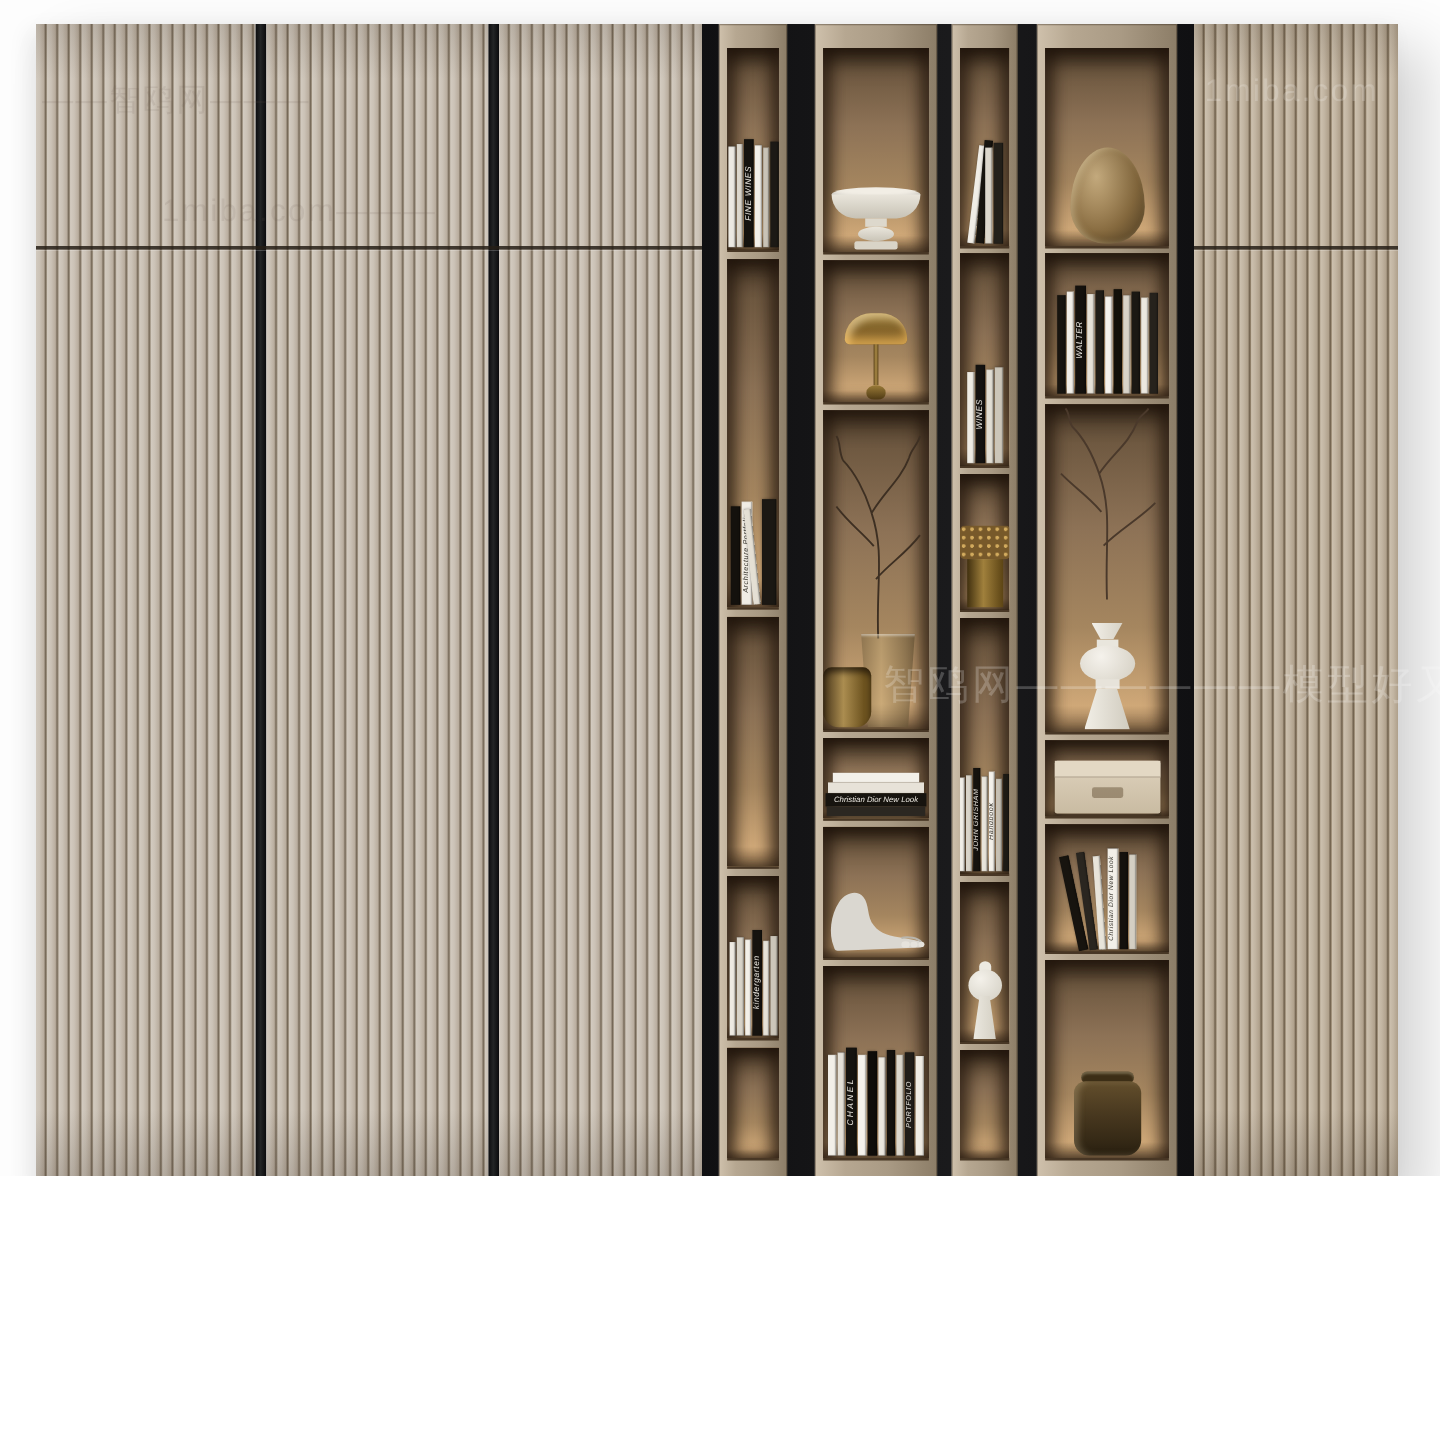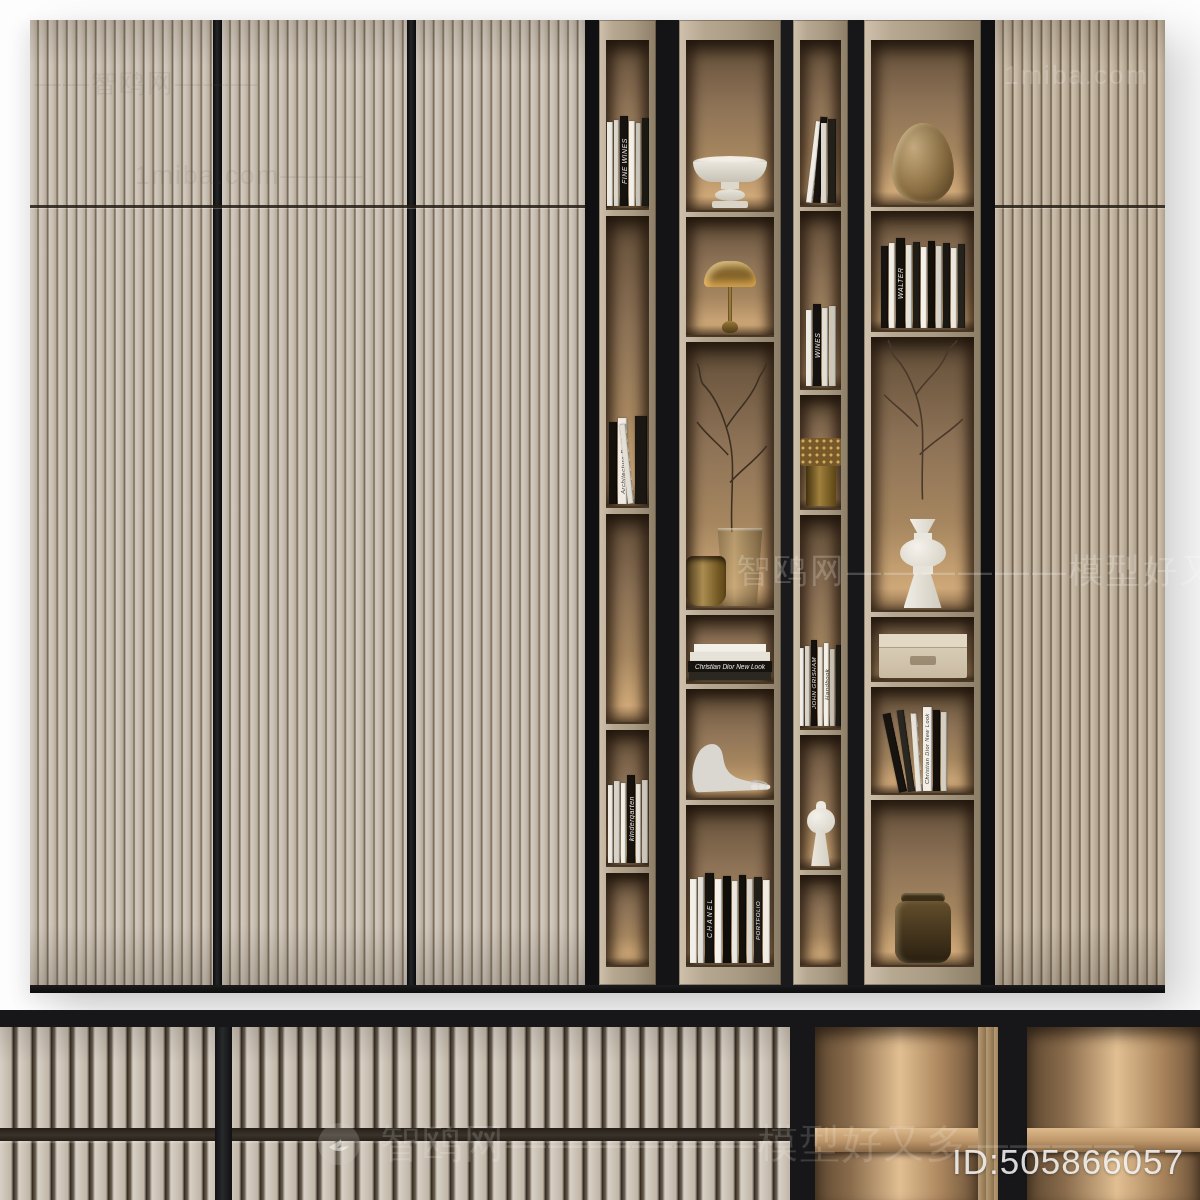--- a/index.html
+++ b/index.html
@@ -1,17 +1,17 @@
 <!DOCTYPE html>
 <html><head>
 <meta charset="utf-8">
 <style>
   html,body{margin:0;padding:0;}
   body{width:1200px;height:1200px;background:#ffffff;font-family:"Liberation Sans",sans-serif;overflow:hidden;}
-  #page{position:relative;width:1200px;height:1200px;background:#fdfdfd;overflow:hidden;}
+  #page{position:relative;width:1200px;height:980px;background:#fdfdfd;overflow:hidden;}
 
   
   #cabinet{position:absolute;left:30px;top:20px;width:1135px;height:973px;
     box-shadow:24px 18px 44px rgba(0,0,0,0.16), -6px 6px 18px rgba(0,0,0,0.08);}
   .slats{position:absolute;top:0;height:965px;
     background-image:
       linear-gradient(180deg, rgba(70,58,45,0.16) 0px, rgba(0,0,0,0) 46px),
       linear-gradient(0deg, rgba(55,44,34,0.20) 0px, rgba(0,0,0,0) 60px),
       repeating-linear-gradient(90deg,#d2cabf 0px,#cbc2b6 3px,#b9ad9e 6.5px,#756857 8px,#9b8f7e 8.8px,#d2cabf 9.6px);}
   .slats.warm{background-image:

